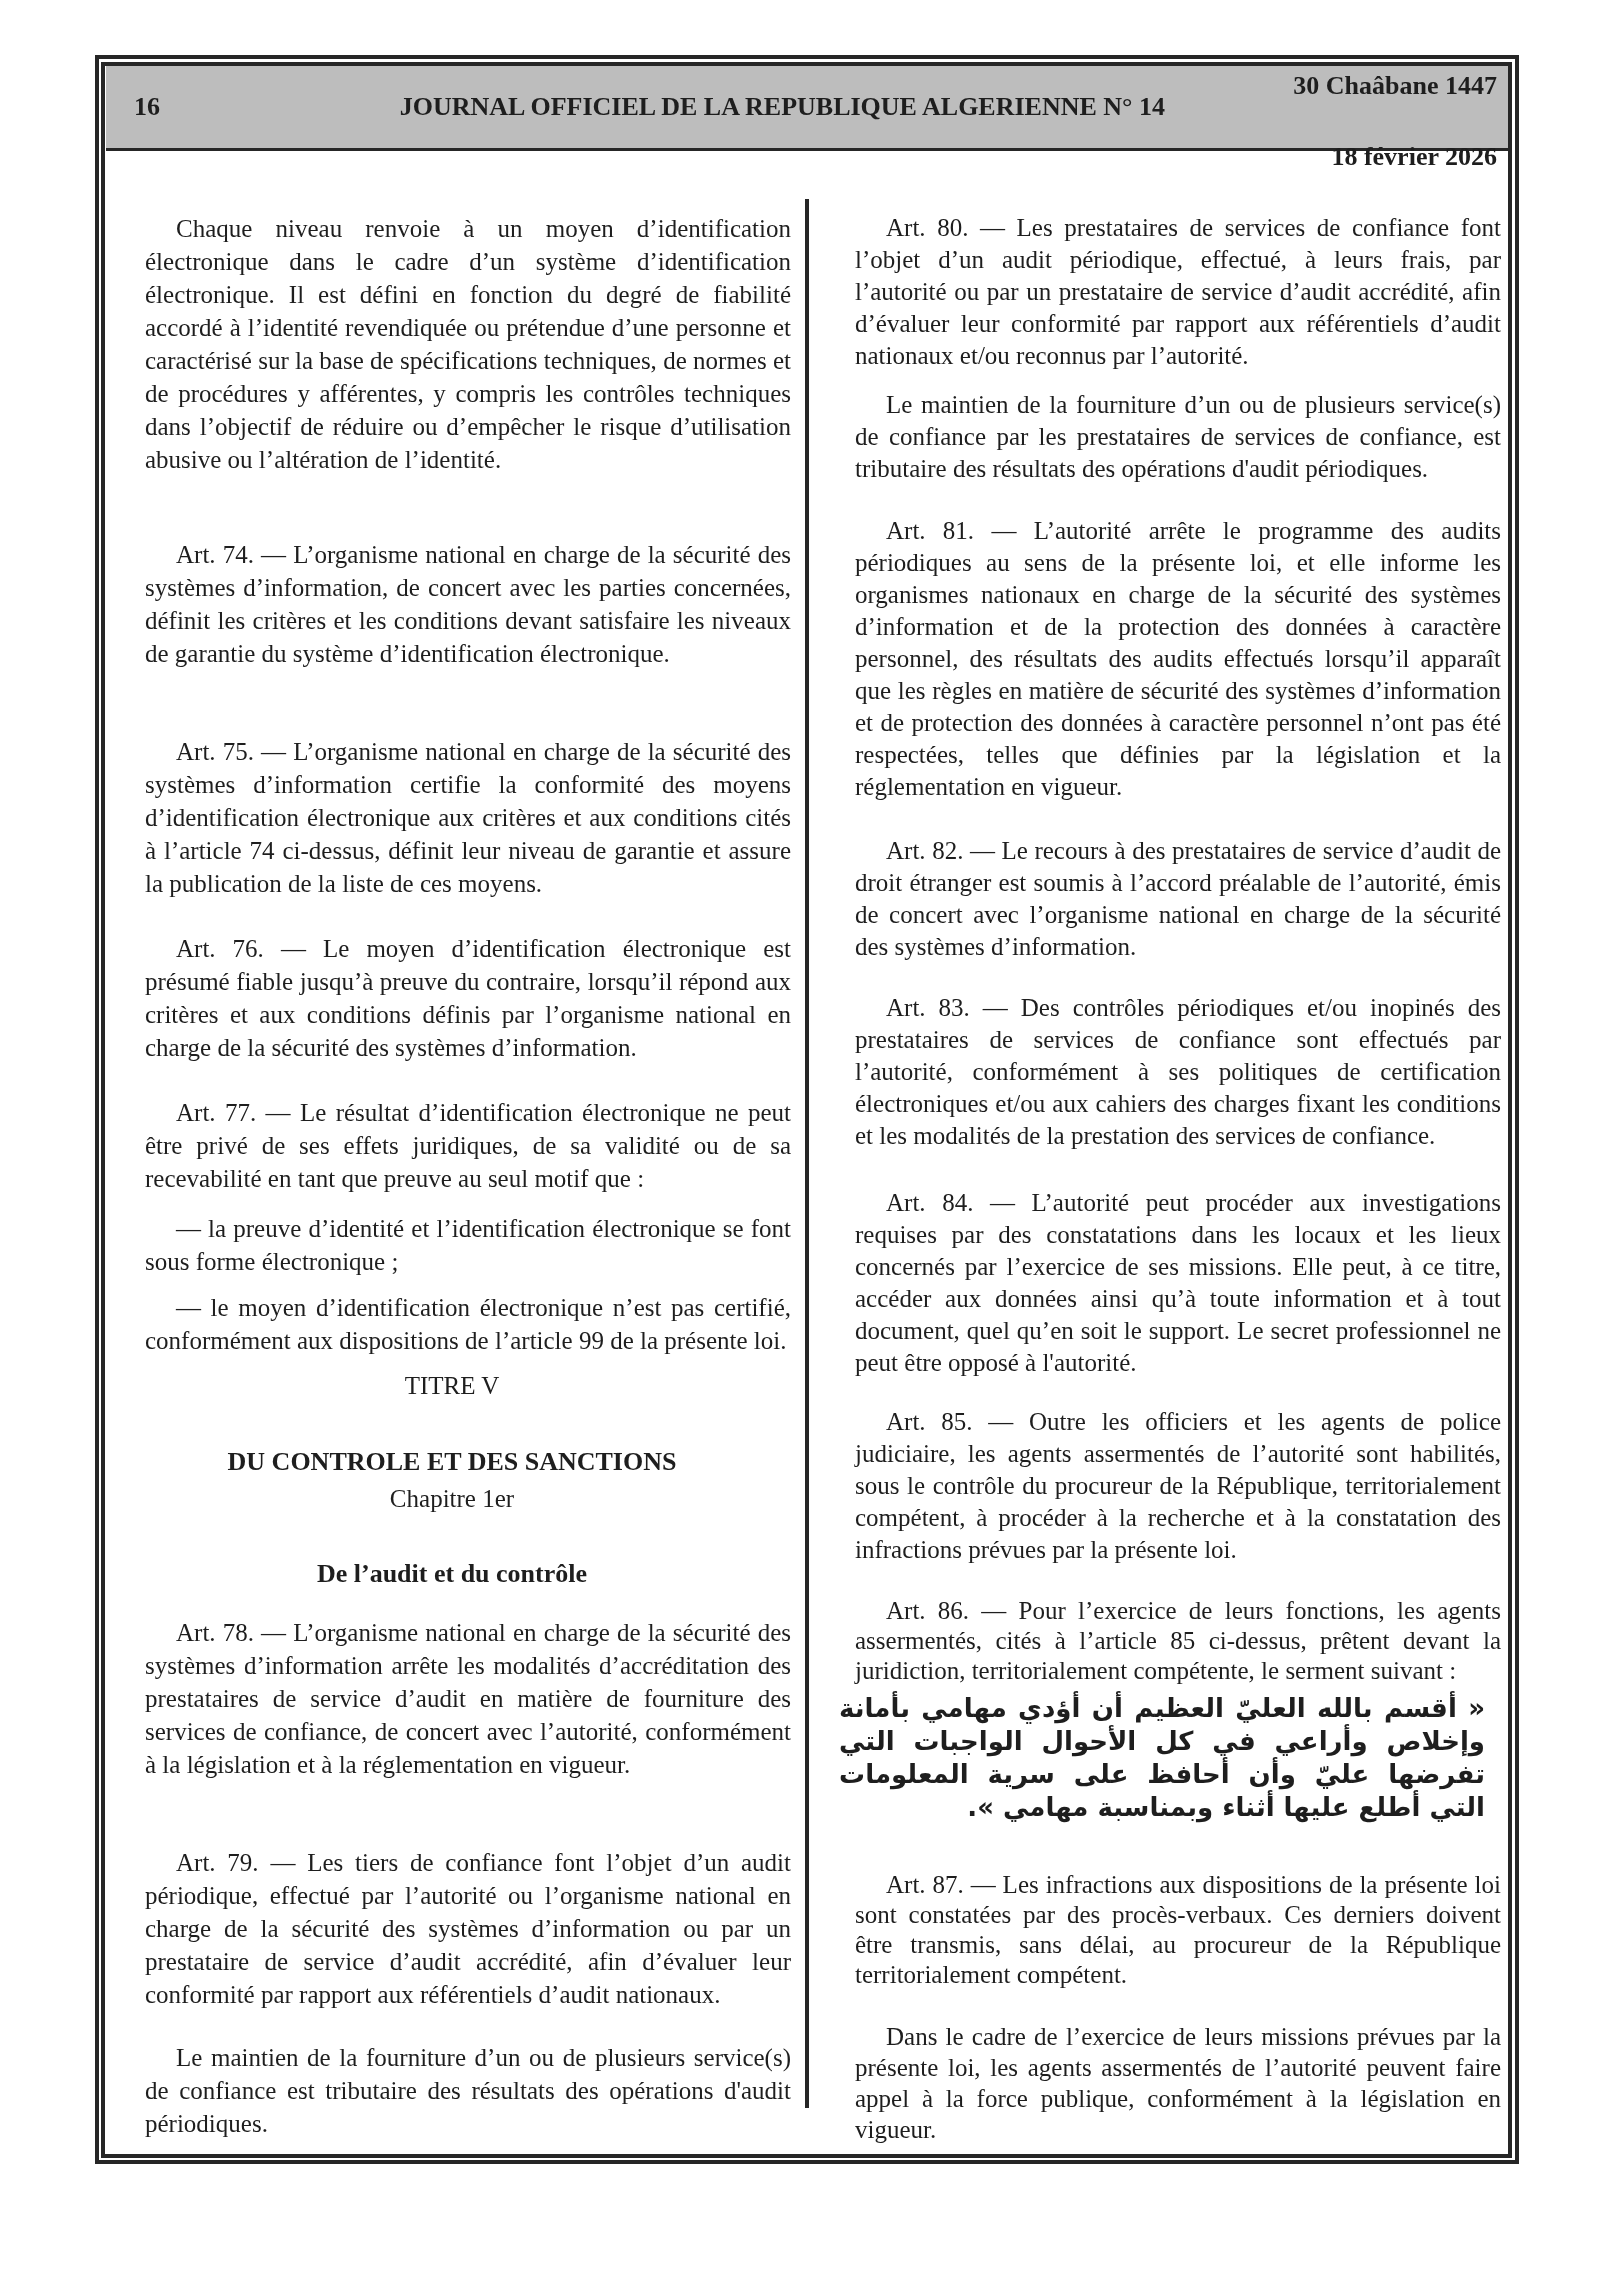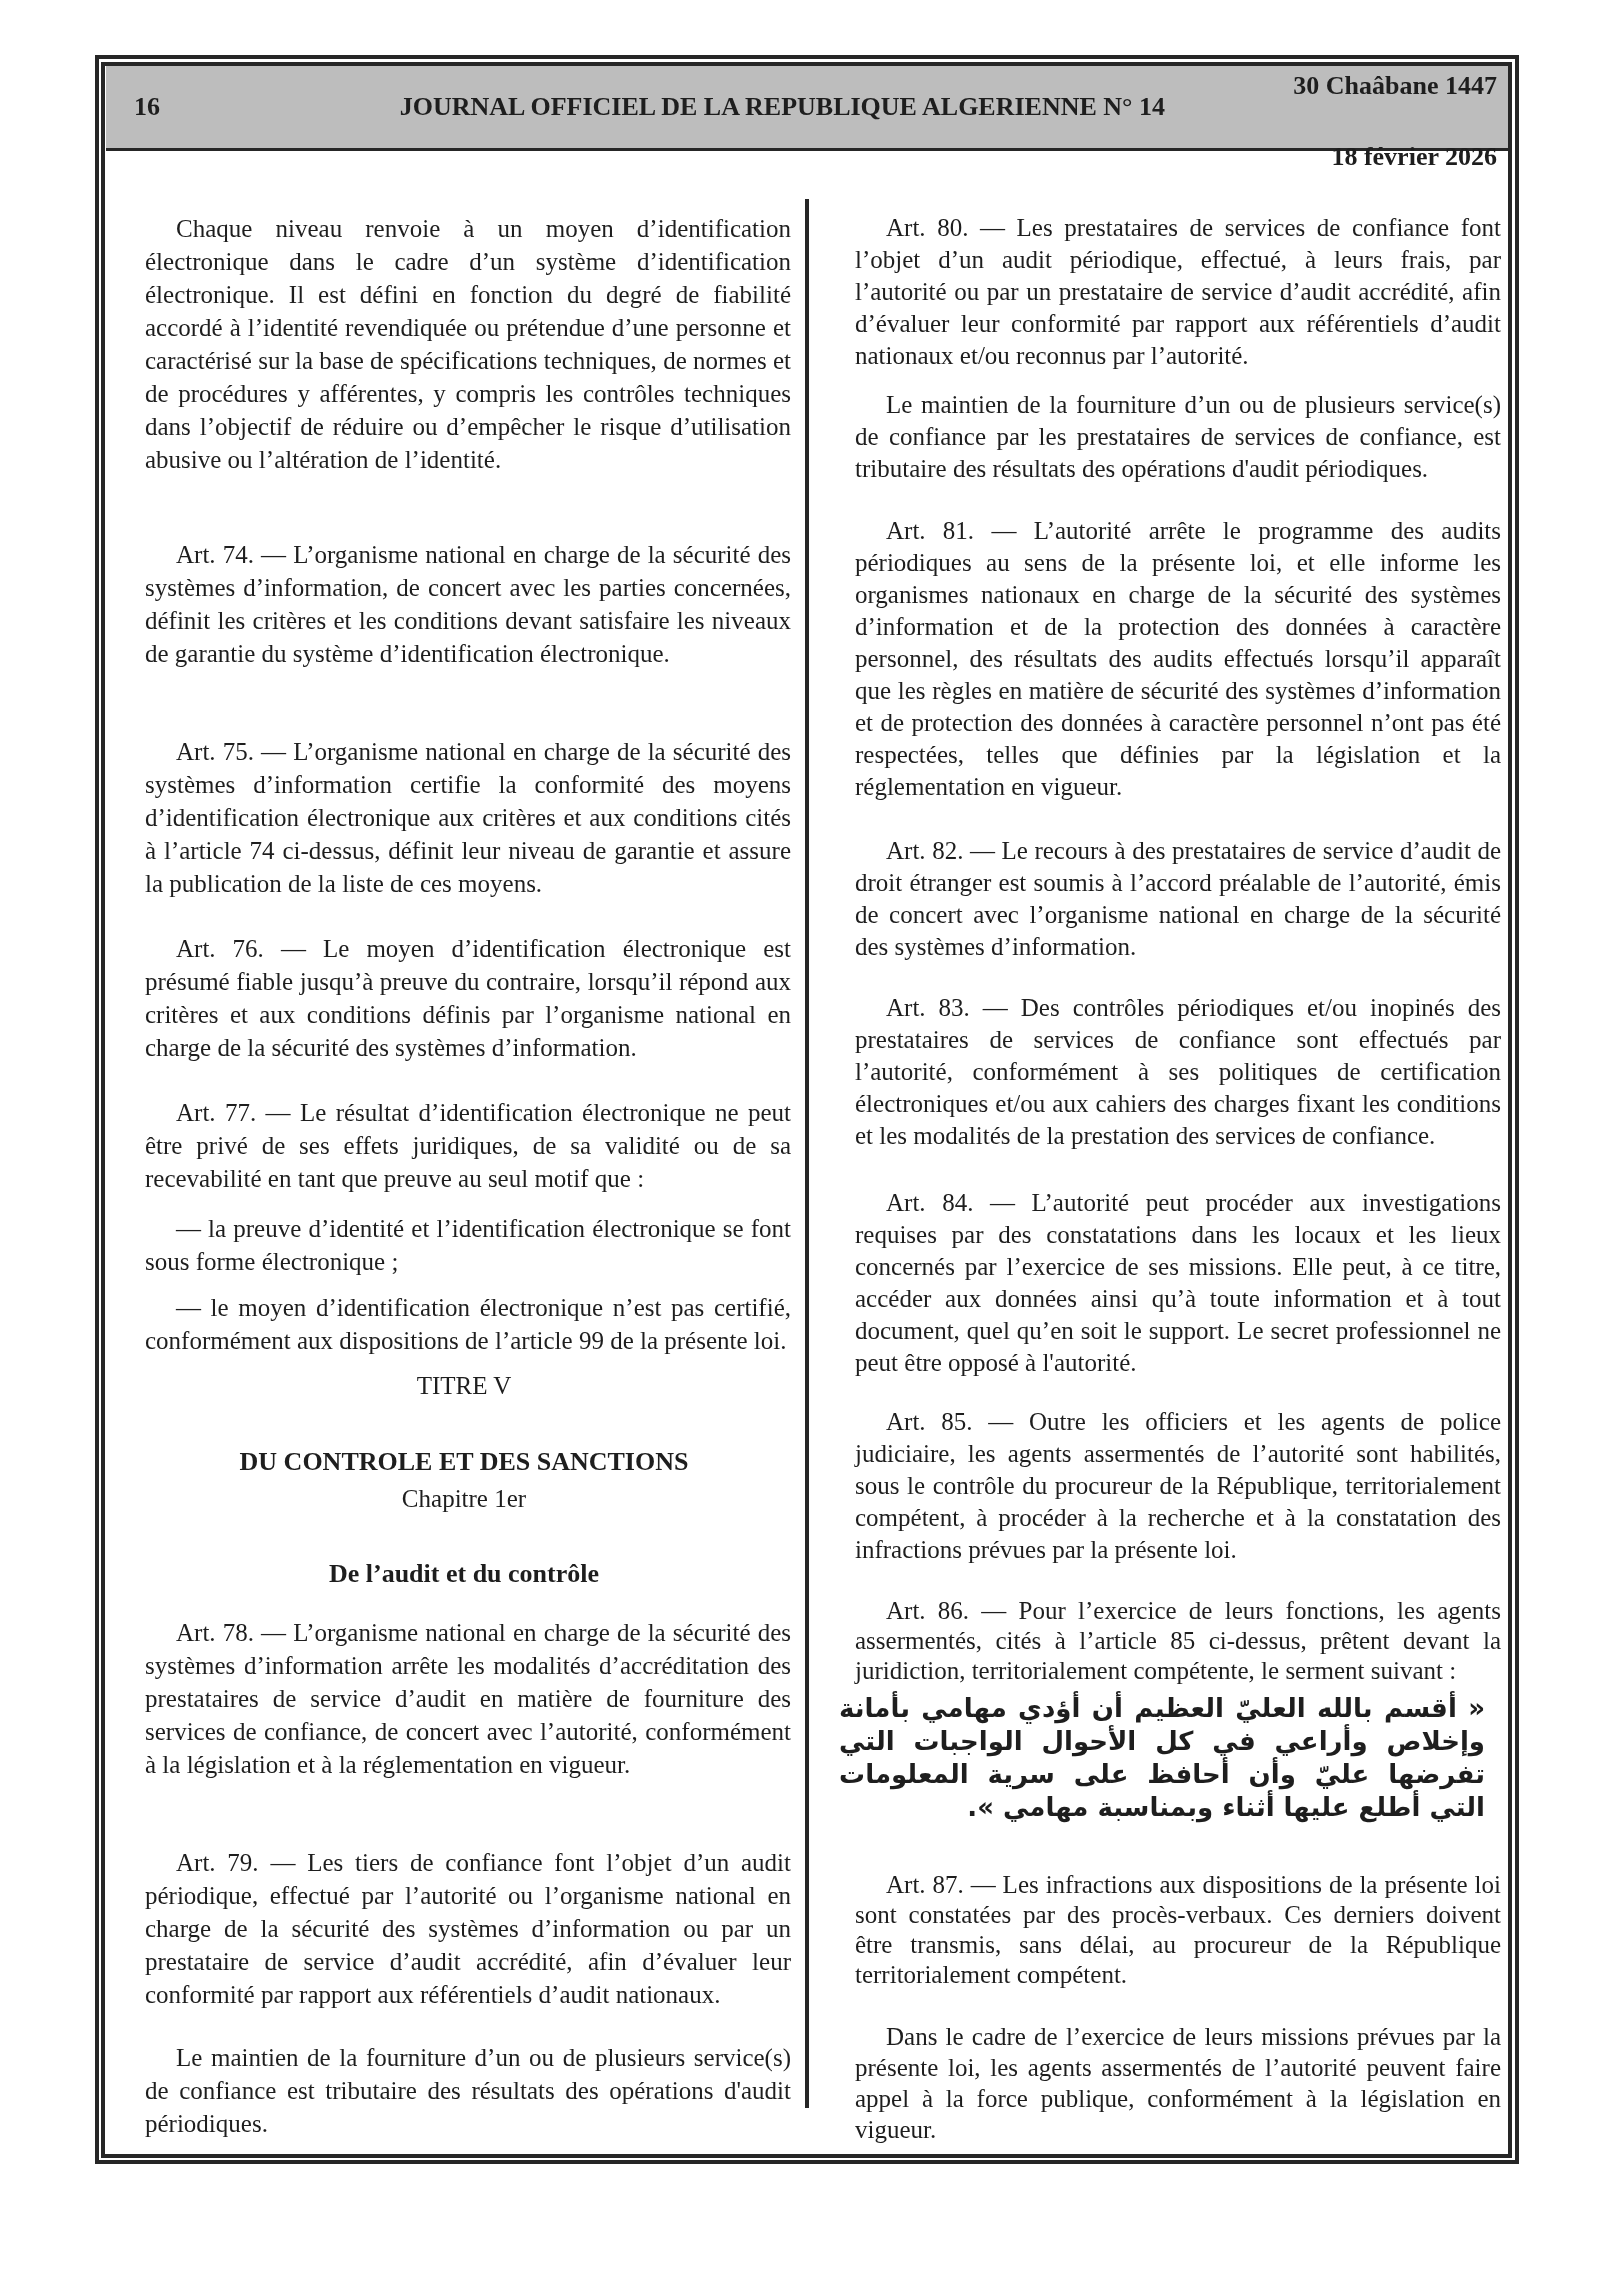--- a/index.html
+++ b/index.html
@@ -9,21 +9,21 @@
   .header { position:absolute; left:106px; top:66px; width:1402px; height:85px; background:#bdbdbd; border-bottom:3.6px solid #262626; box-sizing:border-box; font-weight:bold; }
   .hdr-page { position:absolute; left:28px; top:26px; font-size:26px; }
   .hdr-title { position:absolute; left:181px; width:905px; text-align:right; top:26px; font-size:26px; left:154px; }
   .hdr-date { position:absolute; right:11px; font-size:26px; text-align:right; }
   .hdr-date.l1 { top:5.4px; }
   .hdr-date.l2 { top:44px;margin-top:32px; }
   .divider { position:absolute; left:805px; top:199px; width:3.6px; height:1909px; background:#262626; }
   .para { position:absolute; width:646px; font-size:25px; line-height:33px; text-align:justify; text-indent:31px; margin:16px; }
   .col-l { left:129px; }
   .col-r { left:839px; }
-  .center { position:absolute; left:141px; width:646px; text-align:center; font-size:25px; margin:0; }
+  .center { position:absolute; left:129px; width:646px; text-align:center; font-size:25px; margin:0; }
   .bold { font-weight:bold;margin-top:27px; }
   .arabic { position:absolute; left:839px; width:646px; direction:rtl; text-align:justify; font-family:"DejaVu Sans", sans-serif; font-weight:bold; font-size:26px; line-height:33px; margin:0; }
   .tight { line-height:30px; }
 </style>
 </head>
 <body>
 
 <div class="frame-outer"></div>
 <div class="frame-inner"></div>
 

